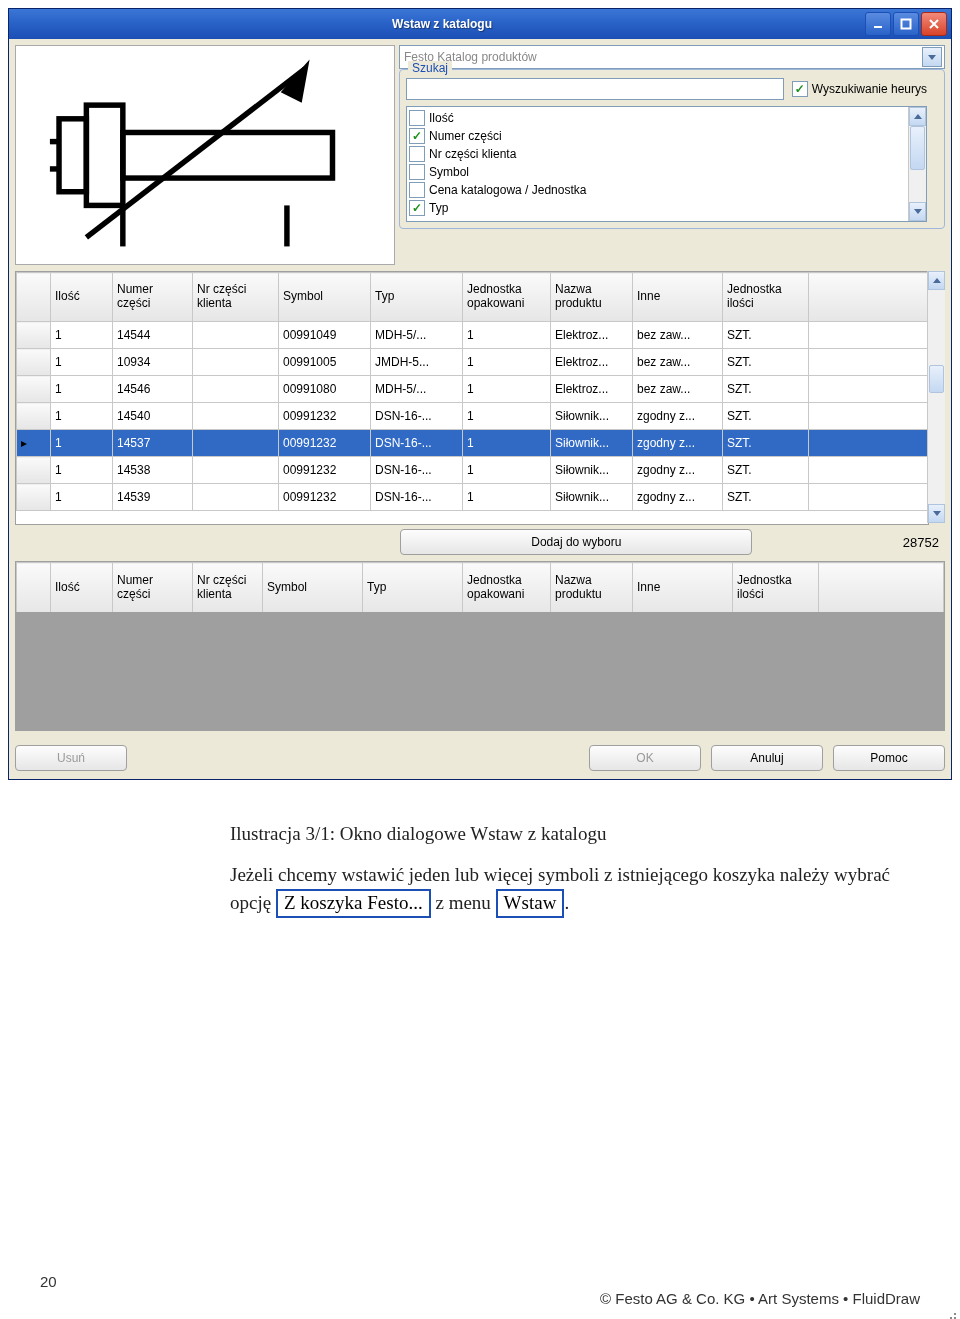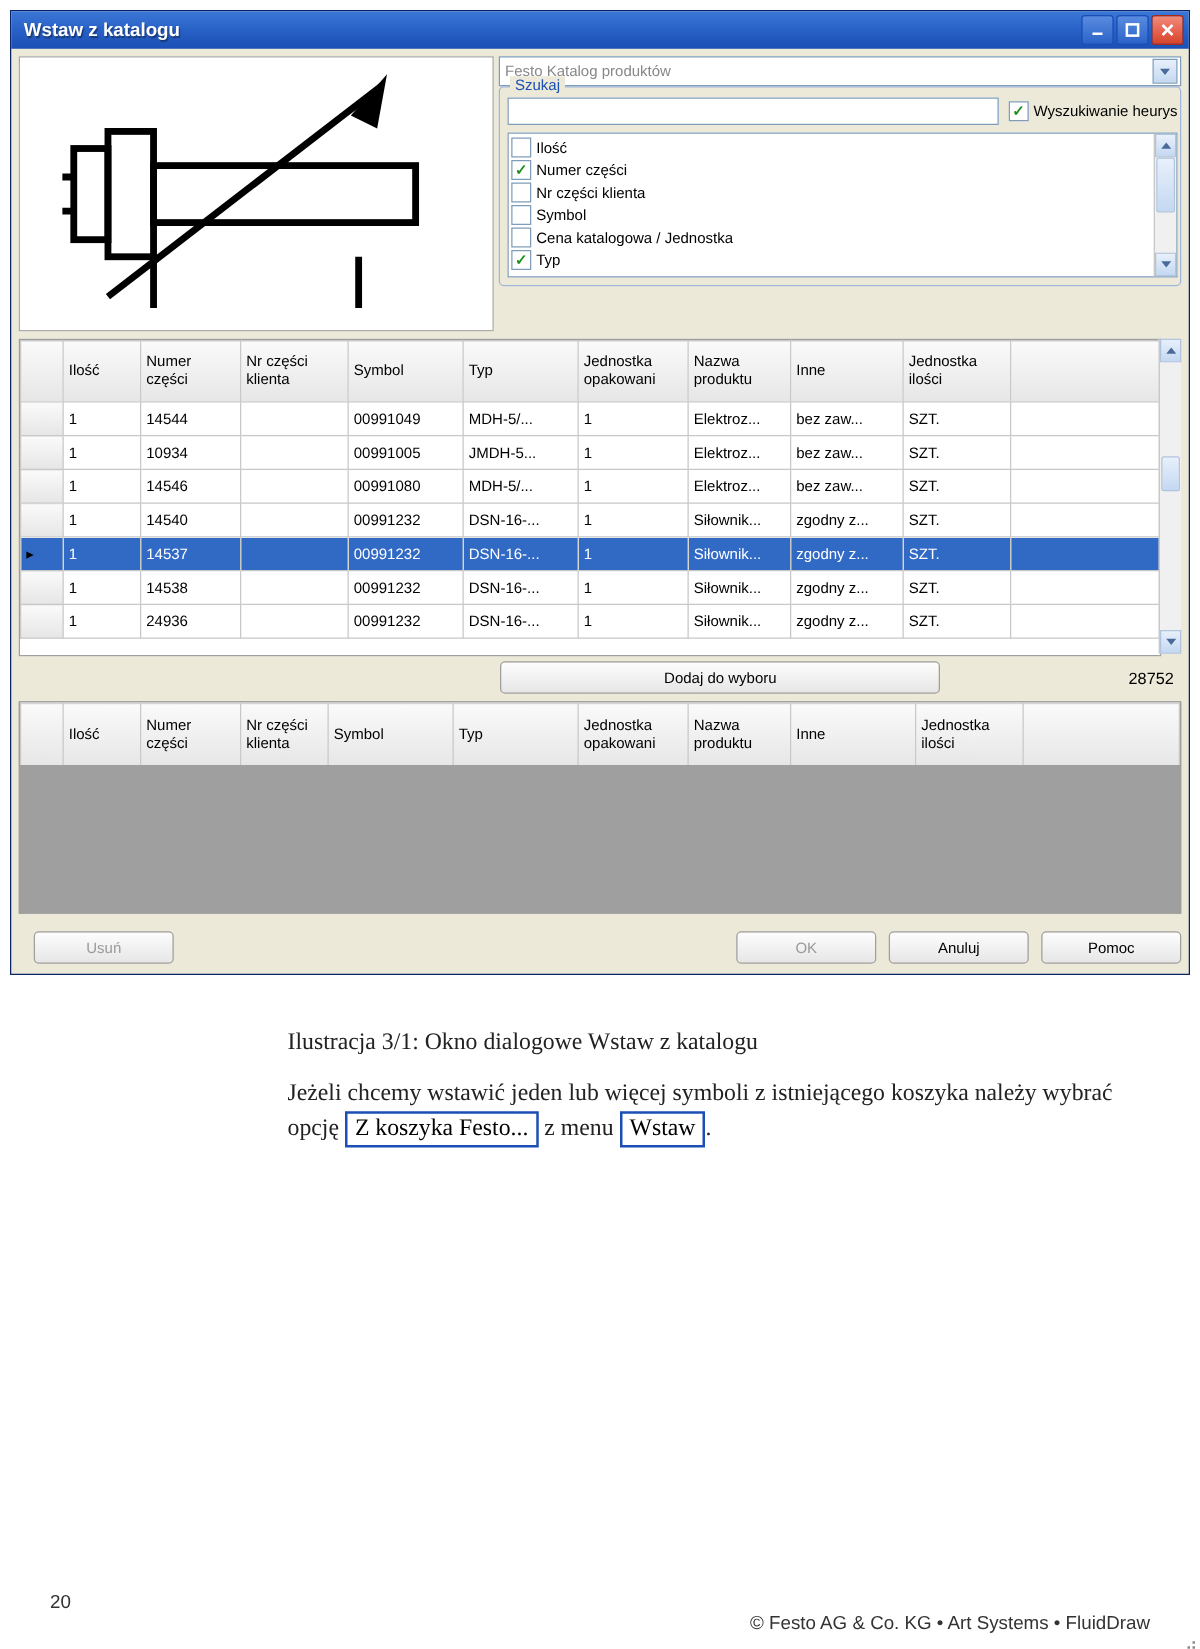--- a/index.html
+++ b/index.html
@@ -25,22 +25,23 @@
     height: 30px;
     background: linear-gradient(to bottom, #3b77d6 0%, #2a63c8 45%, #1b4fb5 100%);
     color: #fff;
     display: flex;
     align-items: center;
     padding: 0 4px 0 10px;
   }
   .titlebar-title {
     flex: 1;
     font-weight: bold;
-    font-size: 15px;
+    font-size: 12px;
     text-shadow: 1px 1px 1px rgba(0,0,0,.4);
+    text-align: center;
   }
   .winbtns { display: flex; gap: 2px; }
   .winbtn {
     width: 24px; height: 22px;
     background: linear-gradient(to bottom,#5a8be0,#2a63c8);
     border: 1px solid #1b4fb5;
     border-radius: 3px;
     display: flex; align-items: center; justify-content: center;
     color: #fff; font-weight: bold;
   }
@@ -83,21 +84,21 @@
     position: absolute; right: 2px; top: 1px;
     width: 18px; height: 18px;
     background: linear-gradient(to bottom,#e8f0fb,#c4d8f2);
     border: 1px solid #7f9db9;
     display:flex; align-items:center; justify-content:center;
   }
 
   .group {
     border: 1px solid #9fb7dd;
     border-radius: 4px;
-    padding: 8px 2px 6px 6px;
+    padding: 8px 17px 6px 6px;
     position: relative;
   }
   .group-legend {
     position: absolute;
     top: -9px; left: 8px;
     background: #ece9d8;
     padding: 0 4px;
     color: #1b4fb5;
     font-size: 12px;
   }
@@ -217,21 +218,21 @@
     text-align:left;
     padding:2px 4px;
     white-space: normal;
     line-height: 1.15;
     vertical-align: middle;
   }
   .grid2-body { position:absolute; top:50px; left:0; right:0; bottom:0; background:#9f9f9f; }
 
   .dlgbtns {
     display:flex;
-    padding: 14px 6px 8px 18px;
+    padding: 14px 6px 8px 6px;
     gap: 10px;
   }
   .dlgbtns .spacer { flex:1; }
 
   
   .doc {
     padding: 40px 60px 0 230px;
     font-family: Georgia, 'Times New Roman', serif;
     font-size: 19px;
     line-height: 1.5;
@@ -480,21 +481,21 @@
                 <td>DSN-16-...</td>
                 <td>1</td>
                 <td>Siłownik...</td>
                 <td>zgodny z...</td>
                 <td>SZT.</td>
                 <td></td>
               </tr>
               <tr>
                 <td class="rowhdr"></td>
                 <td>1</td>
-                <td>24936</td>
+                <td>14539</td>
                 <td></td>
                 <td>00991232</td>
                 <td>DSN-16-...</td>
                 <td>1</td>
                 <td>Siłownik...</td>
                 <td>zgodny z...</td>
                 <td>SZT.</td>
                 <td></td>
               </tr>
             </tbody>

